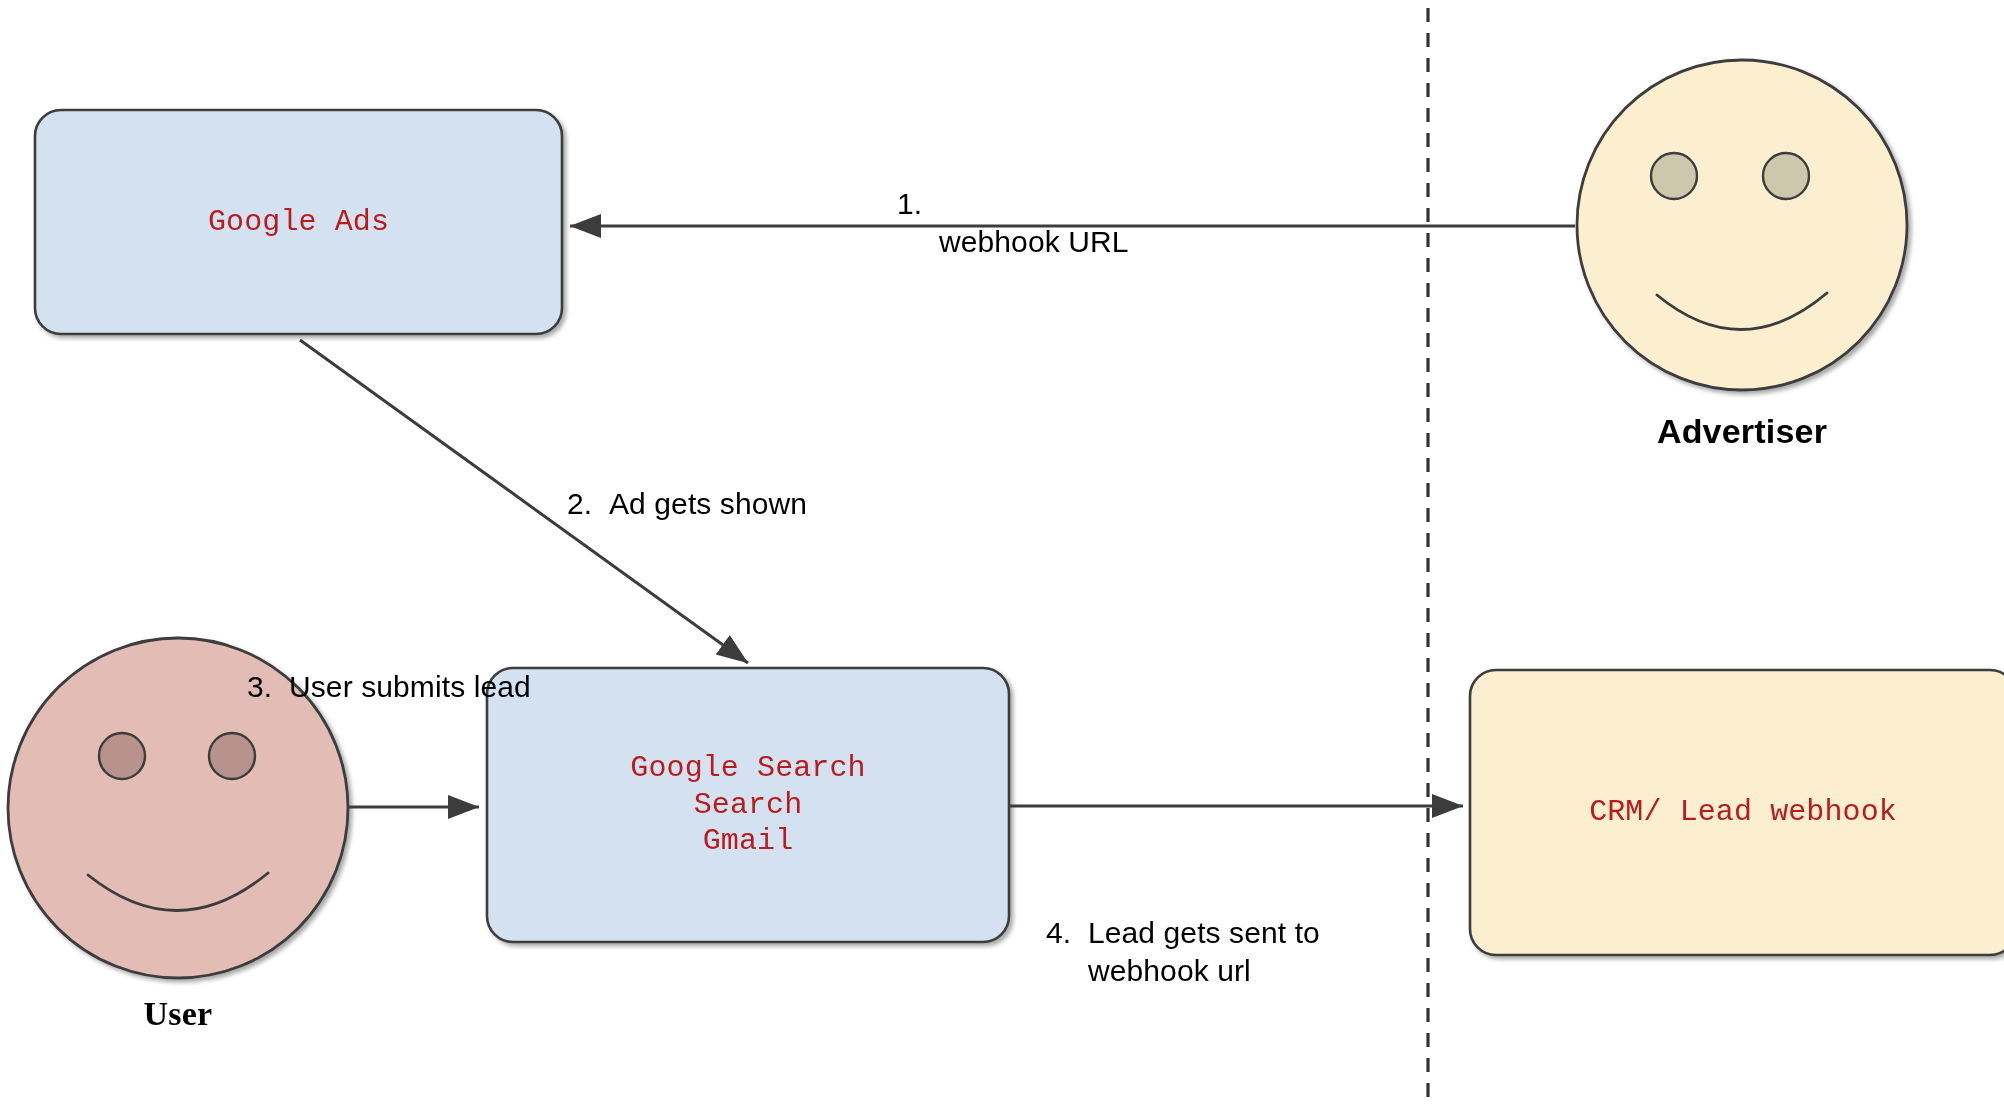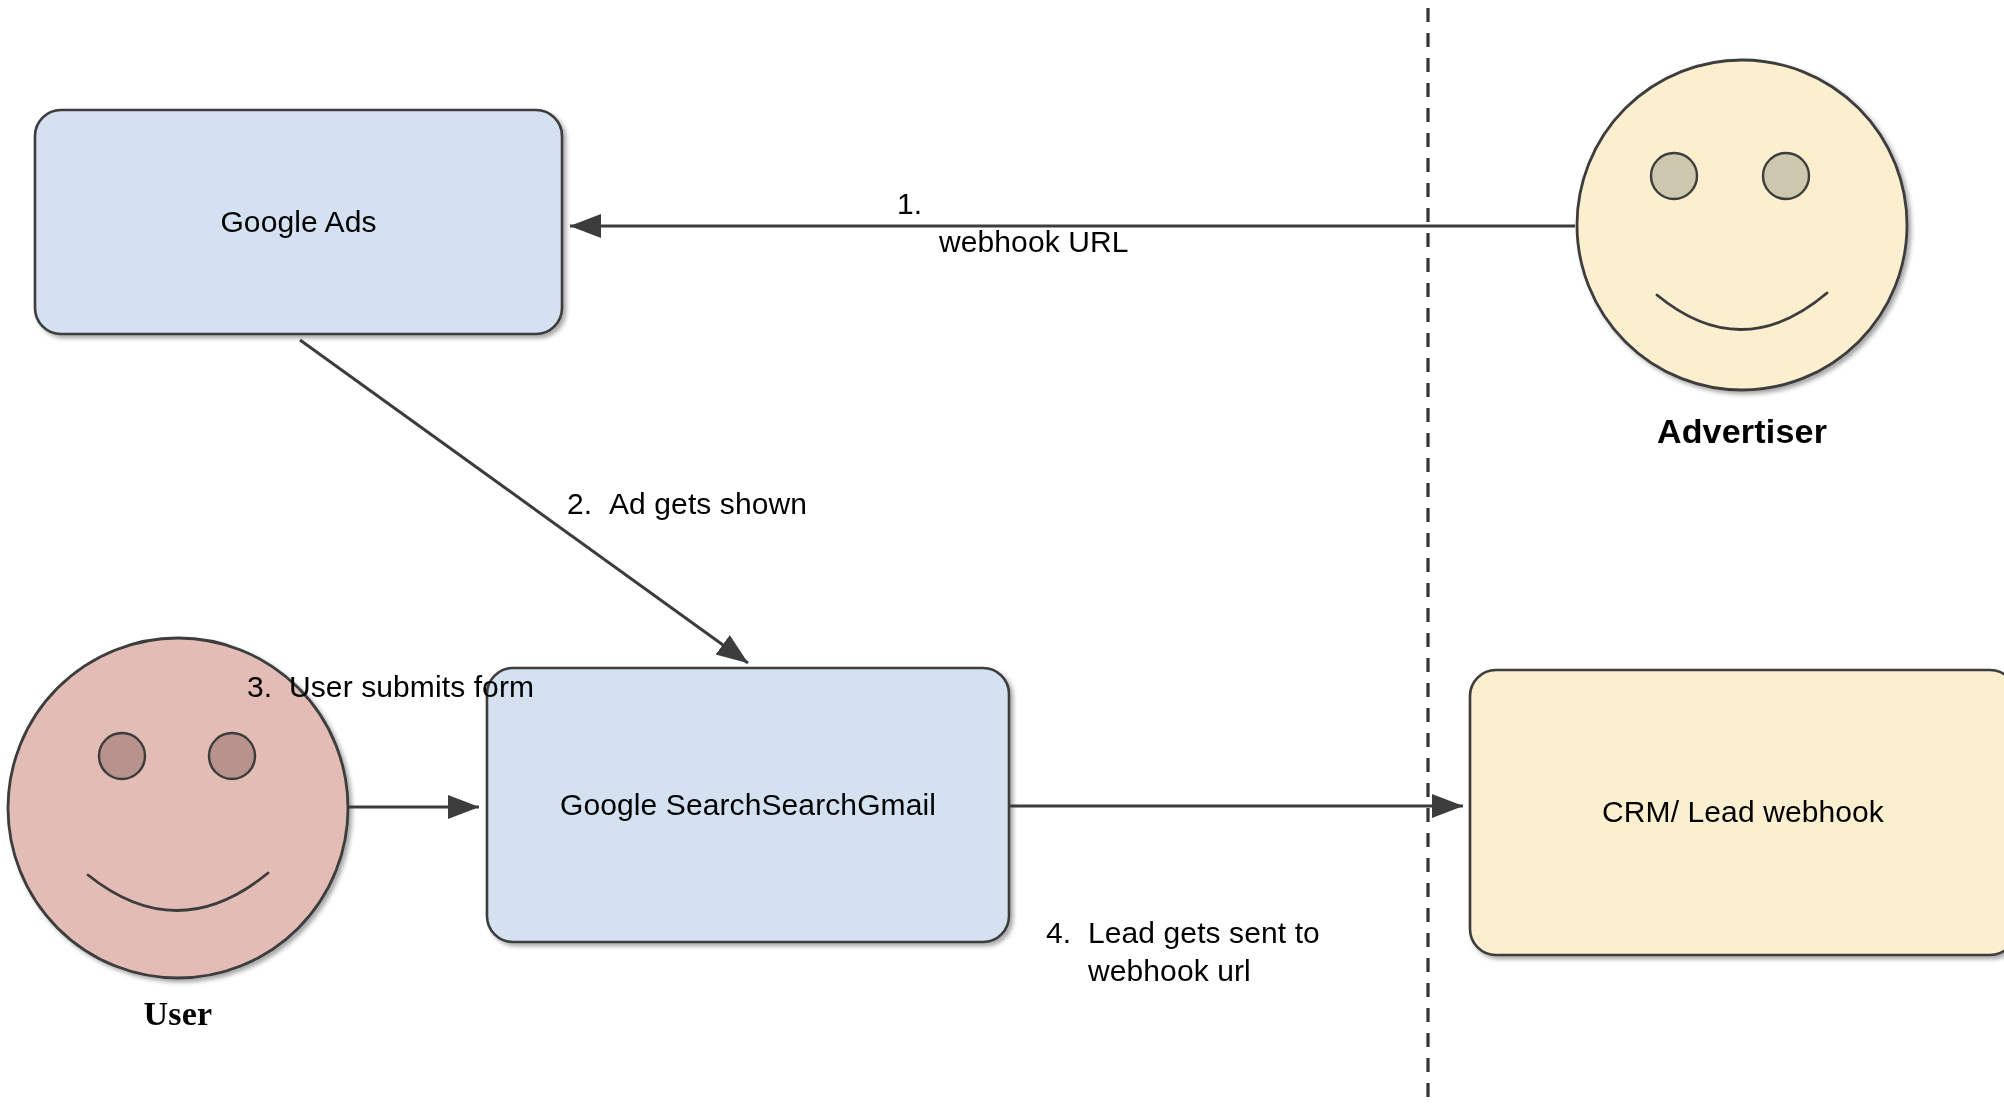--- a/index.html
+++ b/index.html
@@ -24,25 +24,26 @@
     left: 0;
     width: 2004px;
     height: 1116px;
   }
   .node-label {
     position: absolute;
     display: flex;
     align-items: center;
     justify-content: center;
     text-align: center;
-    color: #000000;
+    color: #b91c1c;
     font-size: 30px;
     line-height: 1.22;
     letter-spacing: 0.1px;
     pointer-events: none;
+    font-family: Liberation Mono, monospace;
   }
   .edge-label {
     position: absolute;
     color: #000000;
     font-size: 30px;
     line-height: 1.28;
     letter-spacing: 0.1px;
     white-space: pre;
   }
   .actor-caption {
@@ -106,21 +107,21 @@
 
     <line x1="348" y1="807" x2="479" y2="807" stroke="#3c3c3c" stroke-width="3" marker-end="url(#arrowfilled)"></line>
 
     <line x1="1010" y1="806" x2="1463" y2="806" stroke="#3c3c3c" stroke-width="3" marker-end="url(#arrowfilled)"></line>
   </svg>
 
   <div class="node-label" style="left:35px; top:110px; width:527px; height:224px;">
     <span>Google Ads</span>
   </div>
 
-  <div class="node-label" style="left:487px; top:668px; width:522px; height:274px; flex-direction:row;">
+  <div class="node-label" style="left:487px; top:668px; width:522px; height:274px; flex-direction:column;">
     <span>Google Search</span>
     <span>Search</span>
     <span>Gmail</span>
   </div>
 
   <div class="node-label" style="left:1470px; top:670px; width:546px; height:285px;">
     <span>CRM/ Lead webhook</span>
   </div>
 
   <div class="actor-caption" style="left:1592px; top:412px; width:300px;">
@@ -141,21 +142,21 @@
   <div class="edge-label" style="left:567px; top:408px;">
     <div style="display:flex;">
       <span class="num" style="width:42px; flex:none;">2.</span>
       <span>Ad gets shown</span>
     </div>
   </div>
 
   <div class="edge-label" style="left:247px; top:591px;">
     <div style="display:flex;">
       <span class="num" style="width:42px; flex:none;">3.</span>
-      <span>User submits form</span>
+      <span>User submits lead</span>
     </div>
   </div>
 
   <div class="edge-label" style="left:1046px; top:837px; width:360px;">
     <div style="display:flex;">
       <span class="num" style="width:42px; flex:none;">4.</span>
       <span style="white-space:normal;"><span>Lead gets sent to</span><br><span>webhook url</span></span>
     </div>
   </div>
 

